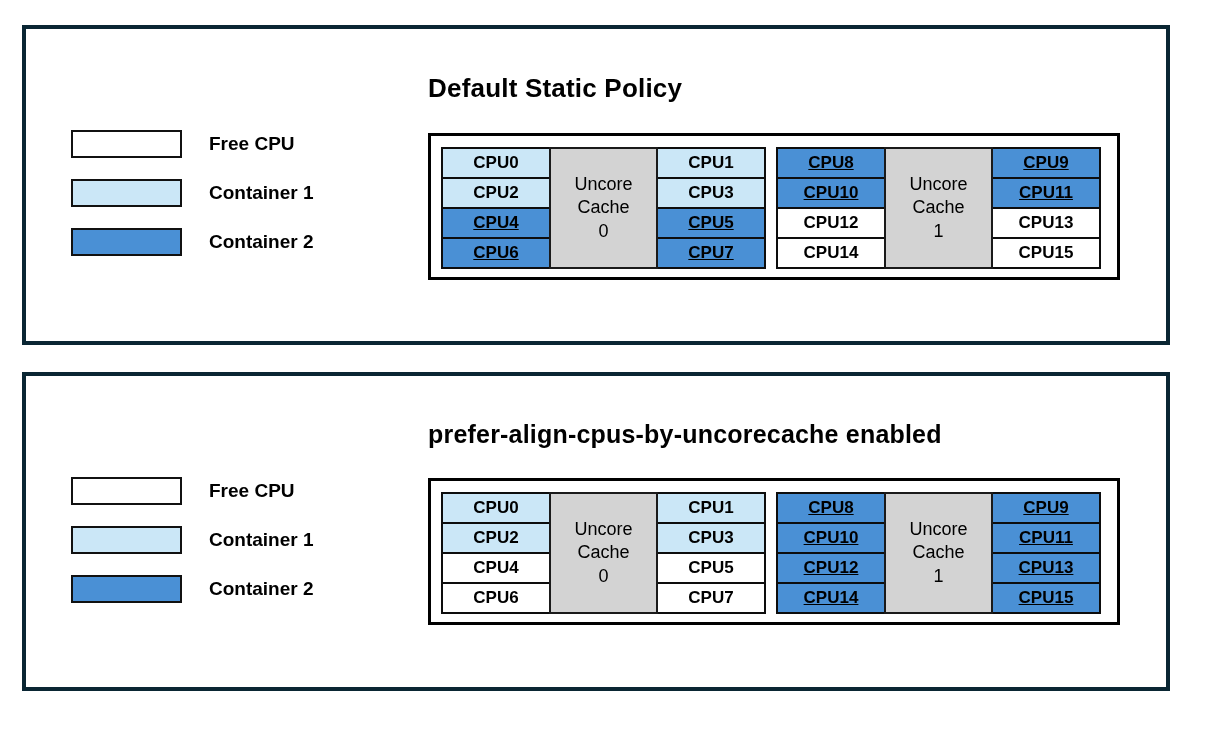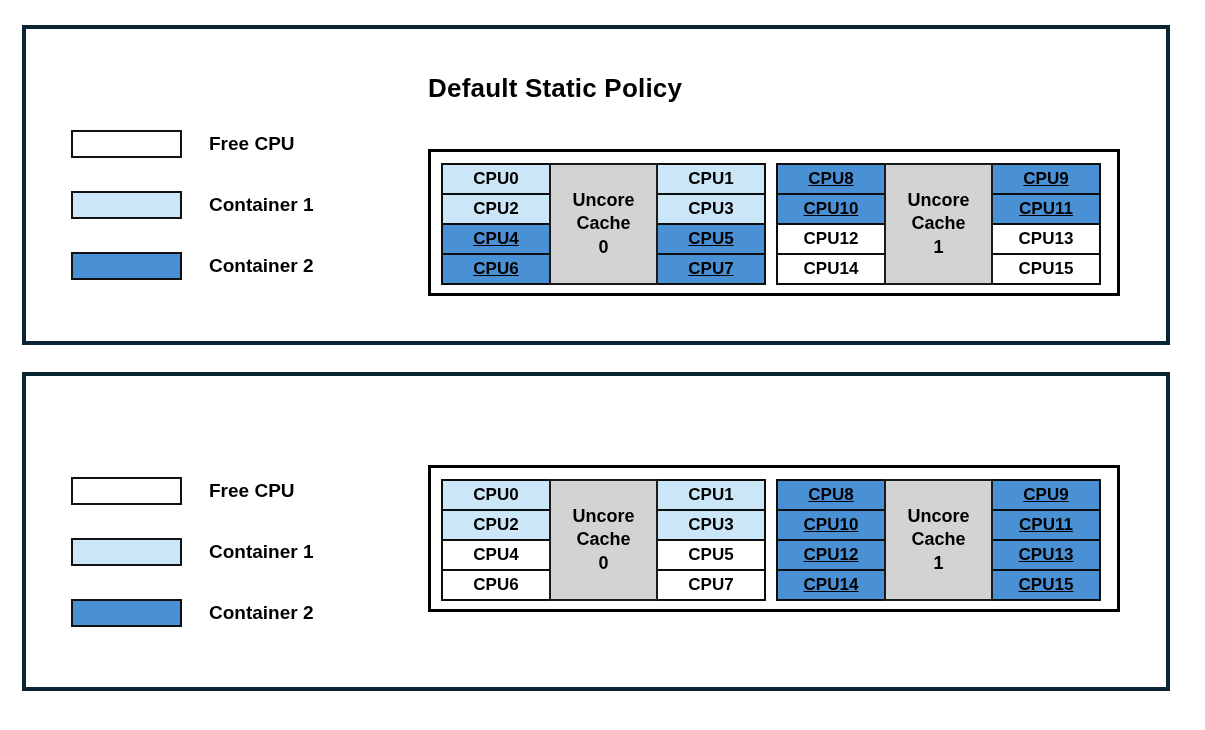--- a/index.html
+++ b/index.html
@@ -4,43 +4,43 @@
 <style>
   html,body { margin:0; padding:0; background:#ffffff; }
   body { font-family:"Liberation Sans","DejaVu Sans",sans-serif; color:#000; }
   .canvas { position:relative; width:1205px; height:730px; background:#fff; overflow:hidden; }
 
   .panel { position:absolute; left:22px; width:1148px; box-sizing:border-box;
            border:4px solid var(--panel_border,#0a2633); background:#fff; }
   .panel-1 { top:25px;  height:320px; }
   .panel-2 { top:372px; height:319px; }
 
-  .legend { position:absolute; left:45px; top:101px; display:flex; flex-direction:column; gap:33px; }
+  .legend { position:absolute; left:45px; top:101px; display:flex; flex-direction:column; gap:21px; }
   .legend-row { display:flex; align-items:center; }
   .legend-swatch { width:111px; height:28px; box-sizing:border-box; border:2px solid #111; }
   .legend-label { margin-left:27px; font-size:19px; font-weight:bold; white-space:nowrap; }
 
   .diagram-area { position:absolute; left:402px; top:44px; width:692px; }
   .panel-title { margin:0; text-align:left; font-size:26px; font-weight:bold;
                  letter-spacing:0.2px; white-space:nowrap; }
   .panel-2 .panel-title { font-size:25px; }
 
-  .socket-box { margin-top:45px; width:692px; height:147px; box-sizing:border-box;
+  .socket-box { margin-top:29px; width:692px; height:147px; box-sizing:border-box;
                 border:3px solid #000; background:#fff; display:flex; gap:10px;
                 padding:11px 22px 3px 10px; }
   .socket-group { display:flex; }
   .cpu-col { width:110px; }
   .cpu-cell { box-sizing:border-box; height:32px; border:2px solid #0d0d0d;
               display:flex; align-items:center; justify-content:center;
               font-size:17px; font-weight:bold; background:#fff; }
   .cpu-cell + .cpu-cell { margin-top:-2px; }
   .uncore-box { width:109px; height:122px; box-sizing:border-box; margin:0 -2px;
                 background:var(--uncore,#d3d3d3); border:2px solid #1a1a1a;
                 display:flex; flex-direction:column; align-items:center; justify-content:center;
-                font-size:18px; font-weight:bold; text-align:center; line-height:1.3;
+                font-size:18px; font-weight:normal; text-align:center; line-height:1.3;
                 position:relative; z-index:1; }
   .uncore-name { display:block; width:90px; }
 
   [data-state="free"]       { background:var(--free,#ffffff); }
   [data-state="container1"] { background:var(--container1,#cbe7f7); }
   [data-state="container2"] { background:var(--container2,#4a90d5);text-decoration:underline; }
 </style>
 </head>
 <body>
 
@@ -118,20 +118,21 @@
         <span class="legend-swatch" data-state="container1"></span>
         <span class="legend-label">Container 1</span>
       </div>
       <div class="legend-row">
         <span class="legend-swatch" data-state="container2"></span>
         <span class="legend-label">Container 2</span>
       </div>
     </aside>
 
     <div class="diagram-area">
+      <h2 class="panel-title">prefer-align-cpus-by-uncorecache enabled</h2>
 
       <div class="socket-box">
 
         <div class="socket-group">
           <div class="cpu-col">
             <div class="cpu-cell" data-state="container1">CPU0</div>
             <div class="cpu-cell" data-state="container1">CPU2</div>
             <div class="cpu-cell" data-state="free">CPU4</div>
             <div class="cpu-cell" data-state="free">CPU6</div>
           </div>

